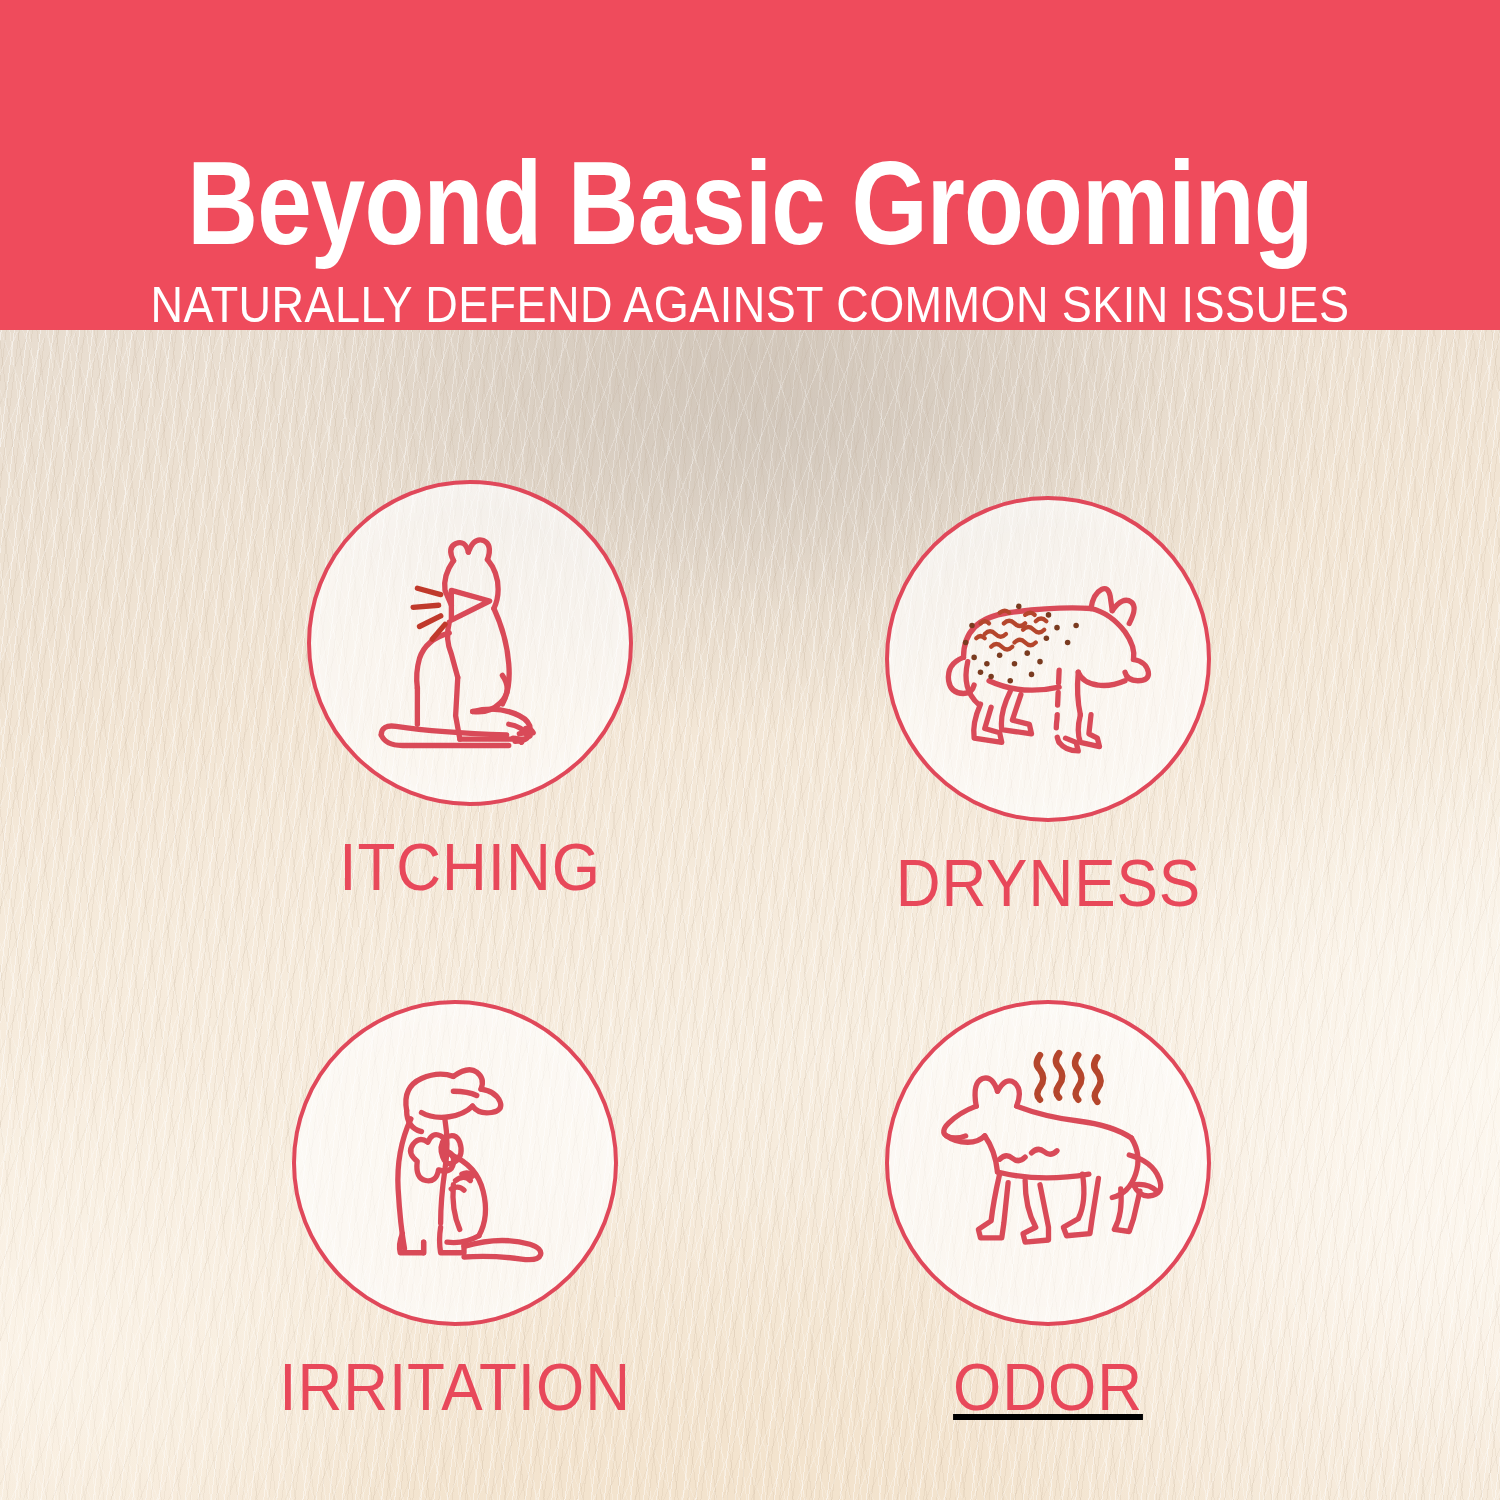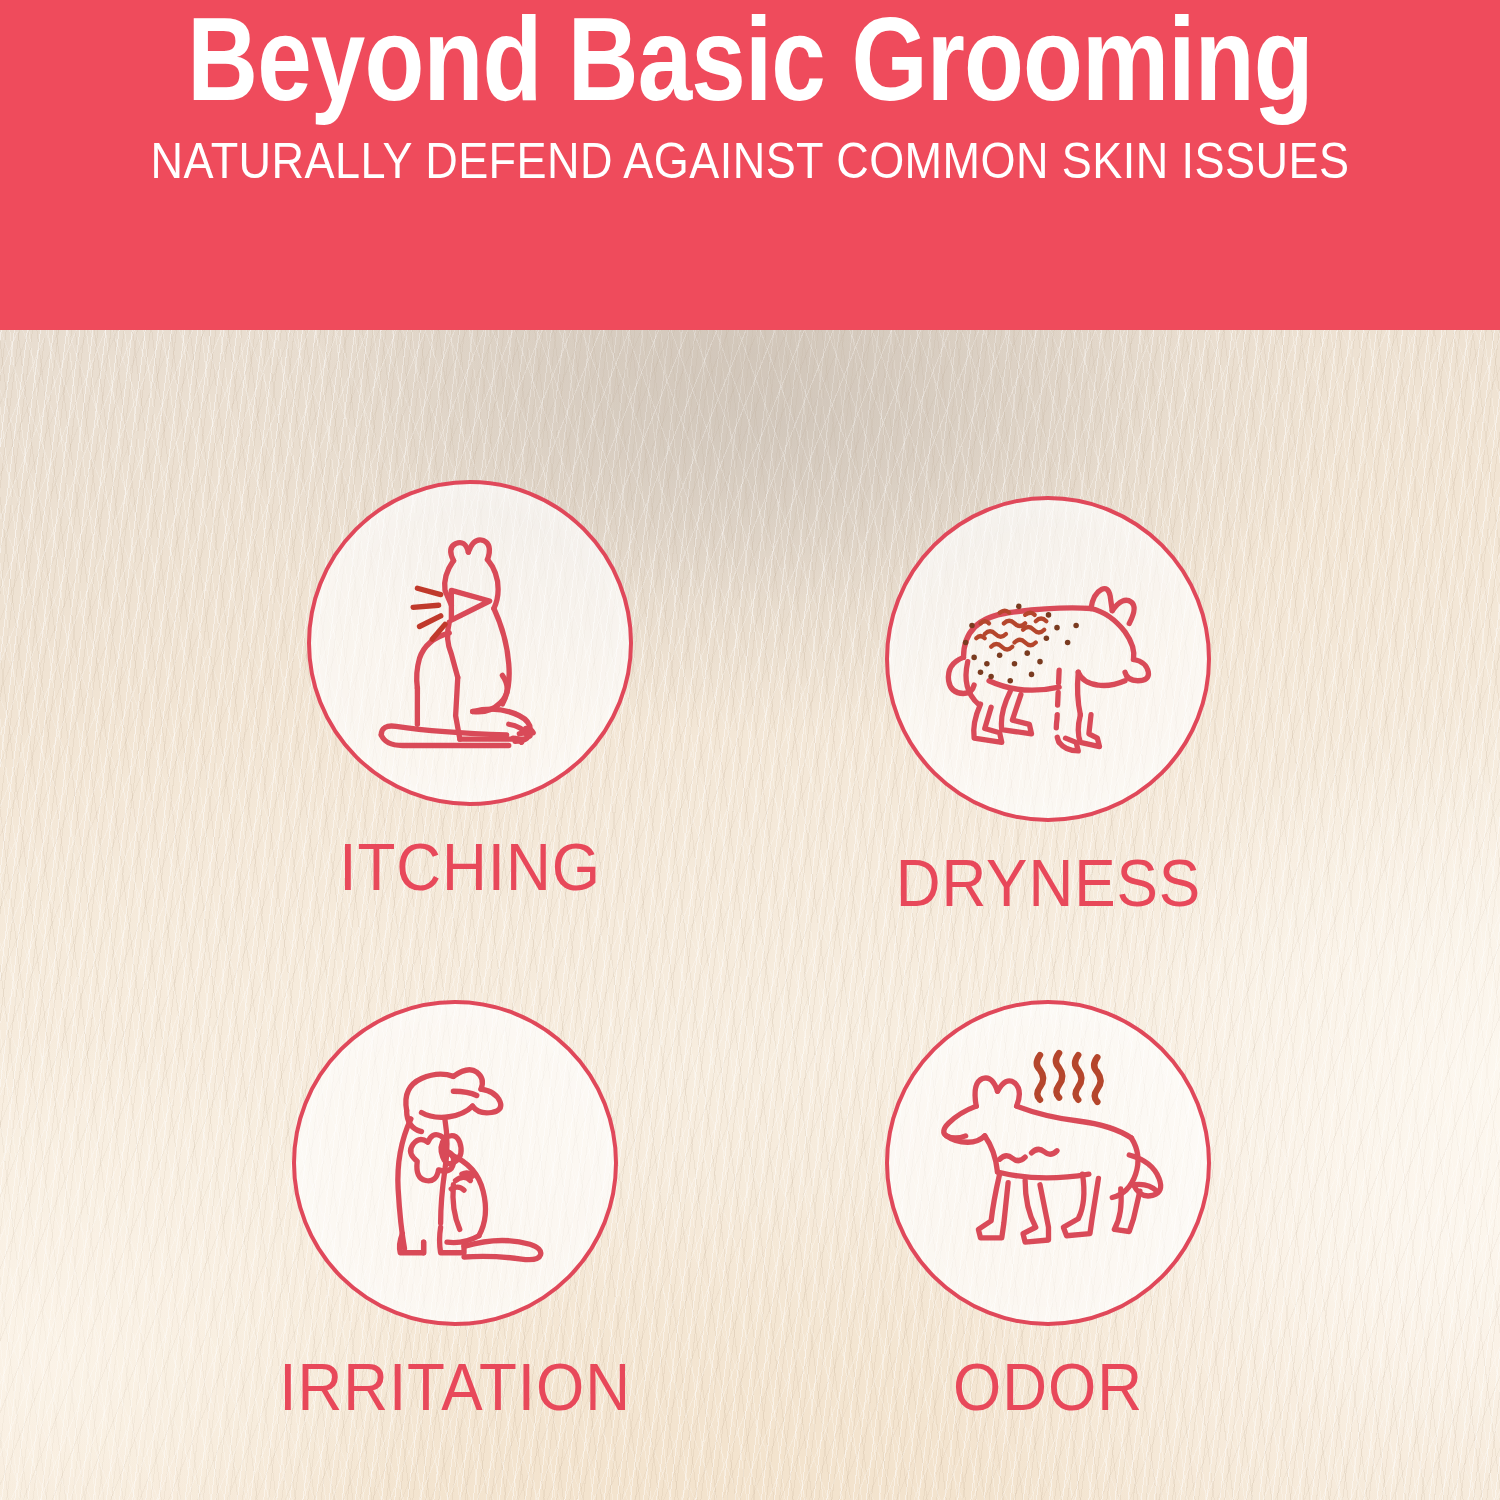--- a/index.html
+++ b/index.html
@@ -54,21 +54,21 @@
   .fur-veil{position:absolute;inset:0;pointer-events:none;
     background:
       radial-gradient(ellipse 620px 360px at 50% 2%, rgba(200,188,175,.55) 0%, rgba(200,188,175,0) 70%),
       radial-gradient(ellipse 520px 460px at 3% 88%, rgba(255,250,242,.55) 0%, rgba(255,250,242,0) 72%),
       radial-gradient(ellipse 520px 520px at 99% 64%, rgba(255,252,246,.6) 0%, rgba(255,252,246,0) 72%);
   }
 
   
   .header{position:absolute;left:0;top:0;width:1500px;height:330px;
           background:#ef4b5c;display:flex;flex-direction:column;
-          align-items:center;justify-content:flex-start;z-index:5;}
+          align-items:center;justify-content:flex-end;z-index:5;}
   .title{
     color:#fff;font-family:"Liberation Sans",sans-serif;
     font-weight:700;font-size:118px;line-height:1;
     letter-spacing:-1px;white-space:nowrap;
     transform:scaleX(.83);transform-origin:center;
     margin:0 0 6px 0;
   }
   .subtitle{
     color:#fff;font-family:"Liberation Sans",sans-serif;
     font-weight:400;font-size:50px;line-height:1;
@@ -76,21 +76,21 @@
     transform:scaleX(.90);transform-origin:center;
     margin:12px 0 0 0;
   }
 
   
   .grid{position:absolute;left:0;top:330px;width:1296px;height:1170px;z-index:4;}
   .cell{position:absolute;width:420px;display:flex;flex-direction:column;align-items:center;}
   .cell-itching  {left:260px;  top:150px;}
   .cell-dryness  {left:838px;  top:166px;}
   .cell-irritation{left:245px; top:670px;text-align:center;}
-  .cell-odor     {left:838px;  top:670px;}
+  .cell-odor     {left:838px;  top:670px;text-decoration:underline;}
 
   .circle{
     width:318px;height:318px;border-radius:50%;
     border:4px solid #e0485a;
     background:rgba(255,255,255,.62);
     box-shadow:inset 0 0 40px rgba(255,255,255,.45);
     display:flex;align-items:center;justify-content:center;
     position:relative;
   }
   .circle svg{width:255px;height:255px;display:block;}

